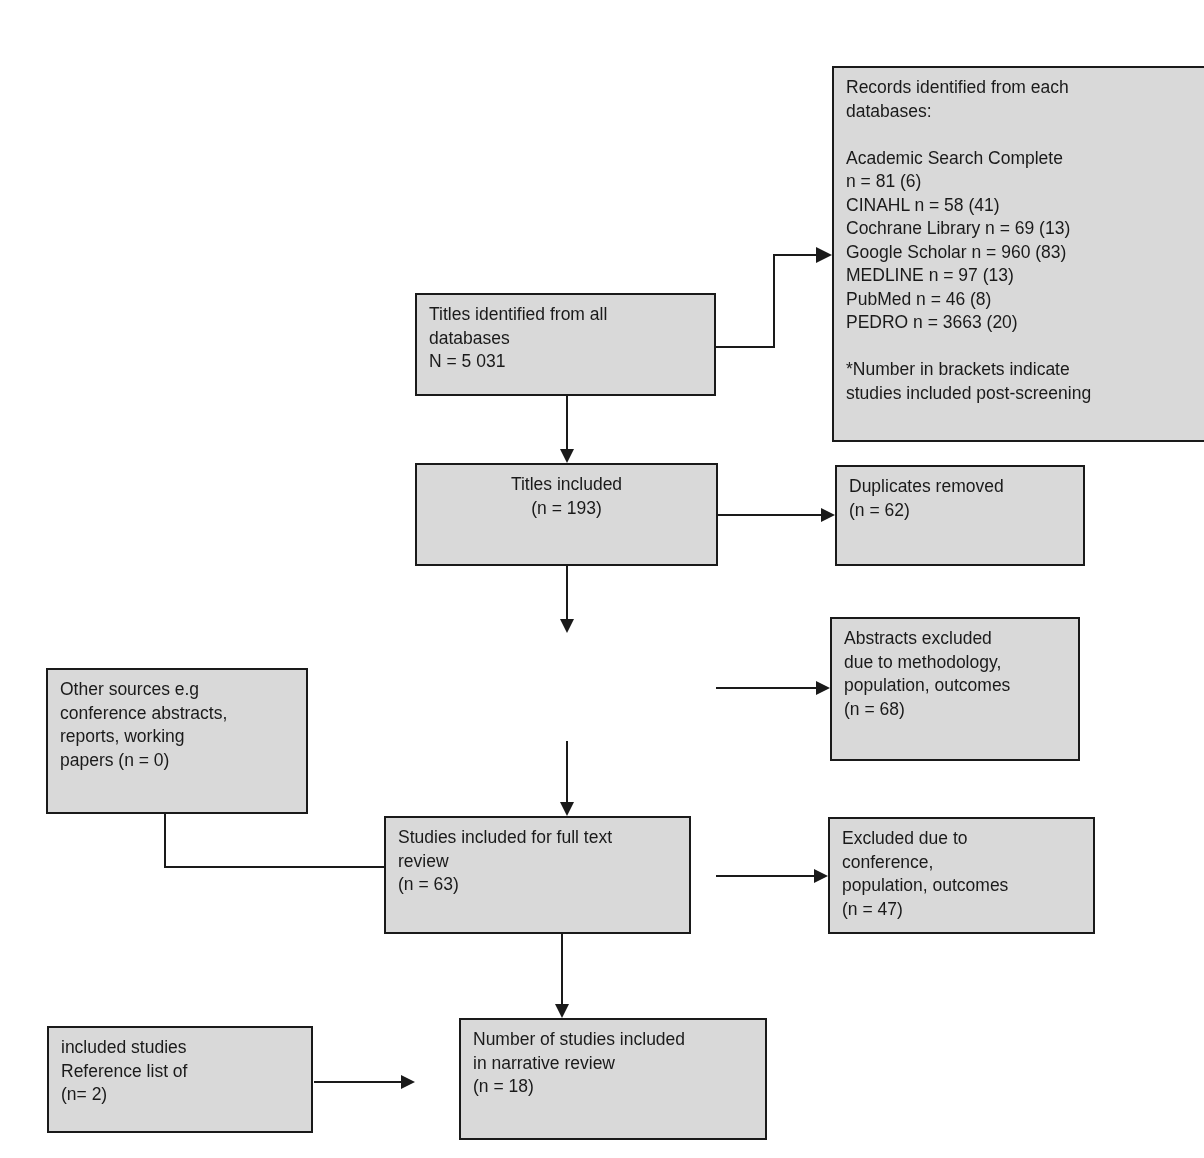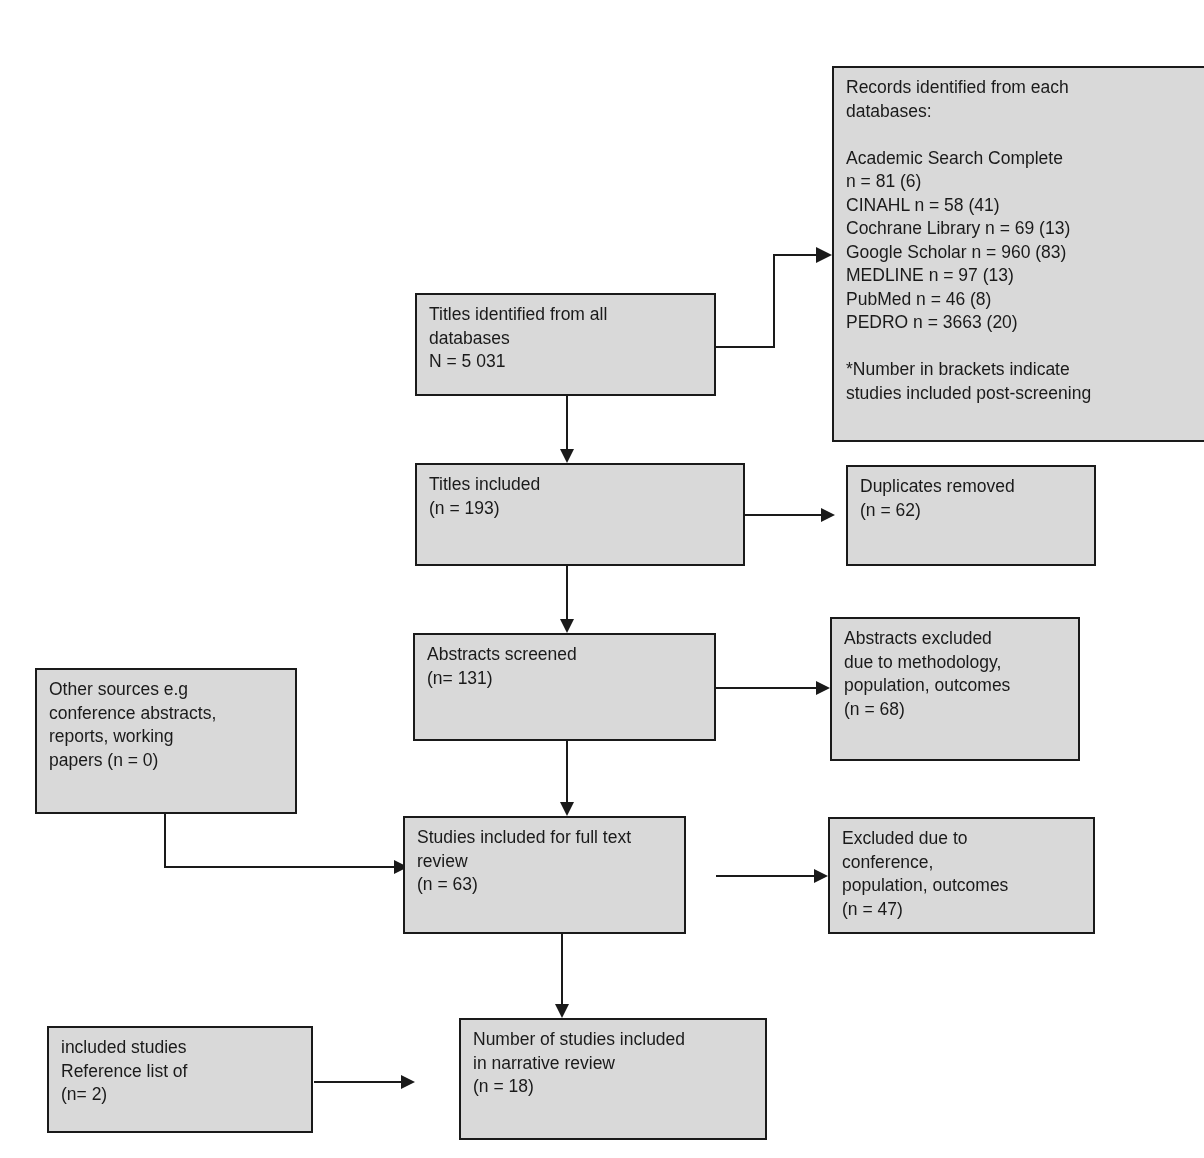--- a/index.html
+++ b/index.html
@@ -124,50 +124,46 @@
       <div class="line">*Number in brackets indicate</div>
       <div class="line">studies included post-screening</div>
     </div>
 
   <div class="box" style="left:415px; top:293px; width:301px; height:103px;">
       <div class="line">Titles identified from all</div>
       <div class="line">databases</div>
       <div class="line">N = 5 031</div>
     </div>
 
-  <div class="box" style="left:415px; top:463px; width:330px; height:103px;">
+  <div class="box" style="left:415px; top:463px; width:303px; height:103px;text-align:center;">
       <div class="line">Titles included</div>
       <div class="line">(n = 193)</div>
     </div>
 
-  <div class="box" style="left:835px; top:465px; width:250px; height:101px;margin-left:11px;">
+  <div class="box" style="left:835px; top:465px; width:250px; height:101px;">
       <div class="line">Duplicates removed</div>
       <div class="line">(n = 62)</div>
     </div>
 
-  <div class="box" style="left:413px; top:633px; width:303px; height:108px;">
-      <div class="line">Abstracts screened</div>
-      <div class="line">(n= 131)</div>
-    </div>
 
   <div class="box" style="left:830px; top:617px; width:250px; height:144px;">
       <div class="line">Abstracts excluded</div>
       <div class="line">due to methodology,</div>
       <div class="line">population, outcomes</div>
       <div class="line">(n = 68)</div>
     </div>
 
-  <div class="box" style="left:35px; top:668px; width:262px; height:146px;">
+  <div class="box" style="left:46px; top:668px; width:262px; height:146px;">
       <div class="line">Other sources e.g</div>
       <div class="line">conference abstracts,</div>
       <div class="line">reports, working</div>
       <div class="line">papers (n = 0)</div>
     </div>
 
-  <div class="box" style="left:403px; top:816px; width:283px; height:118px;">
+  <div class="box" style="left:384px; top:816px; width:307px; height:118px;">
       <div class="line">Studies included for full text</div>
       <div class="line">review</div>
       <div class="line">(n = 63)</div>
     </div>
 
   <div class="box" style="left:828px; top:817px; width:267px; height:117px;">
       <div class="line">Excluded due to</div>
       <div class="line">conference,</div>
       <div class="line">population, outcomes</div>
       <div class="line">(n = 47)</div>

